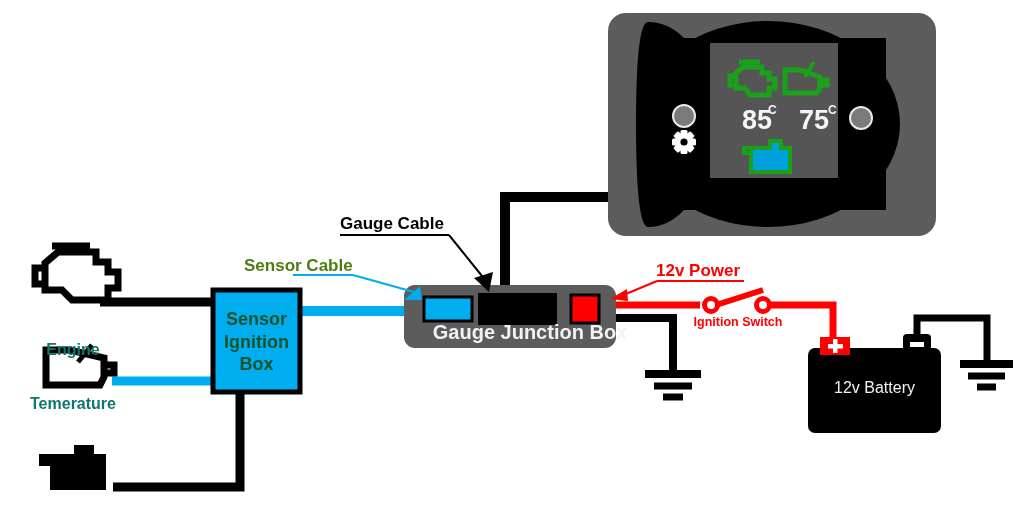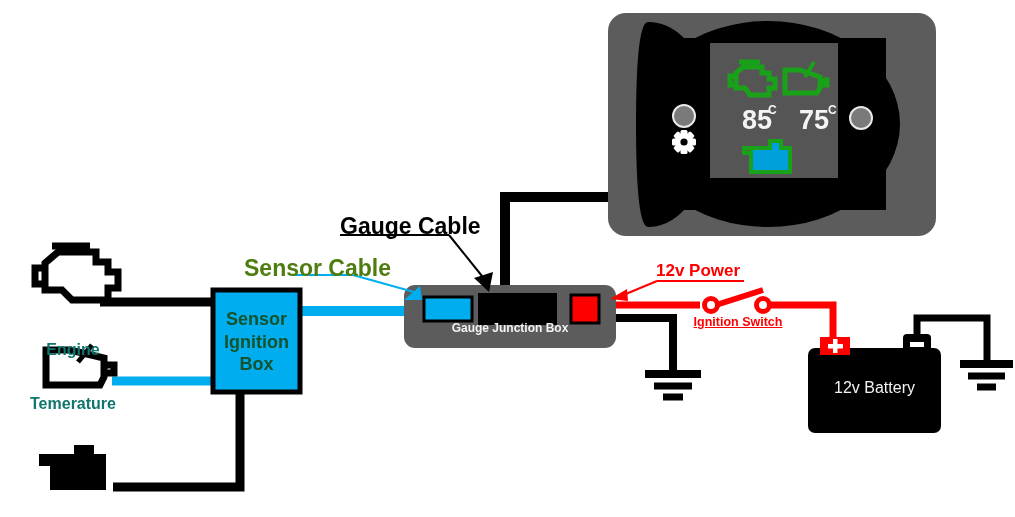--- a/index.html
+++ b/index.html
@@ -29,46 +29,46 @@
     font-weight: bold;
     white-space: pre;
     line-height: 1.12;
   }
   .sensor-caption {
     font-size: 16px;
     color: #0f766e;
     text-align: center;
   }
   .cable-label {
-    font-size: 23px;
+    font-size: 17px;
   }
   .power-label {
     font-size: 17px;
     color: #ff0000;
   }
   .ign-label {
     font-size: 12.5px;
     color: #ff0000;
     text-align: center;
-    text-decoration: underline;
   }
   .sjb-text {
     position: absolute;
     font-size: 18px;
     font-weight: bold;
     color: #14532d;
     text-align: center;
     line-height: 1.25;
   }
   .gjb-text {
     position: absolute;
-    font-size: 12px;
+    font-size: 20px;
     font-weight: bold;
     color: #f2f2f2;
     text-align: center;
+    padding-left: 20px;
   }
   .batt-text {
     position: absolute;
     font-size: 16px;
     font-weight: normal;
     color: #f2f2f2;
     text-align: center;
   }
   .disp-num {
     position: absolute;

